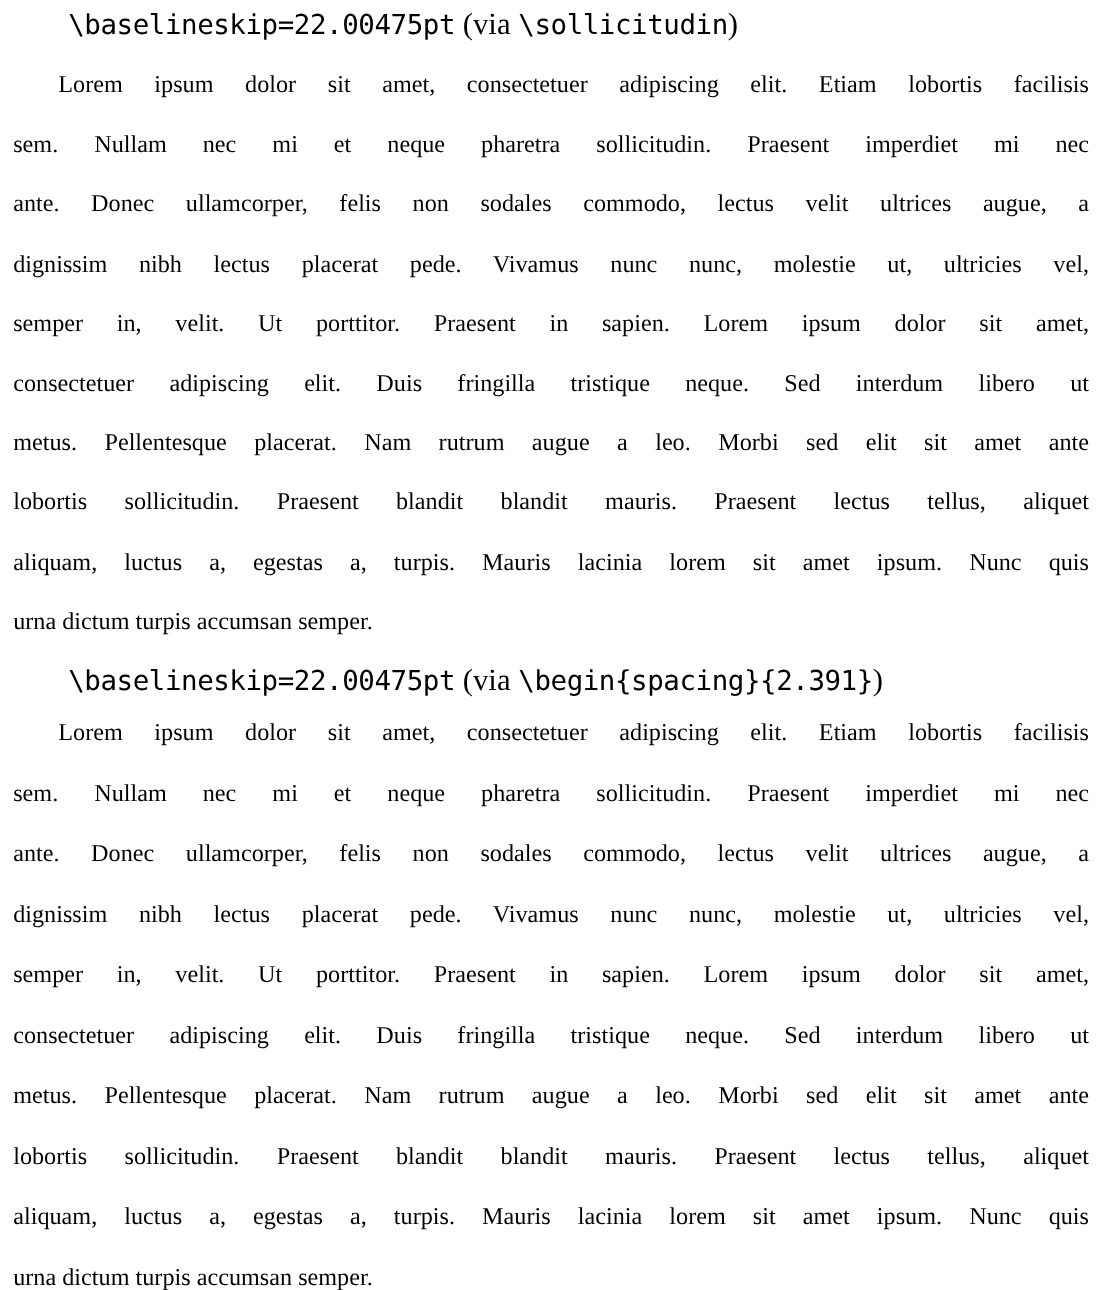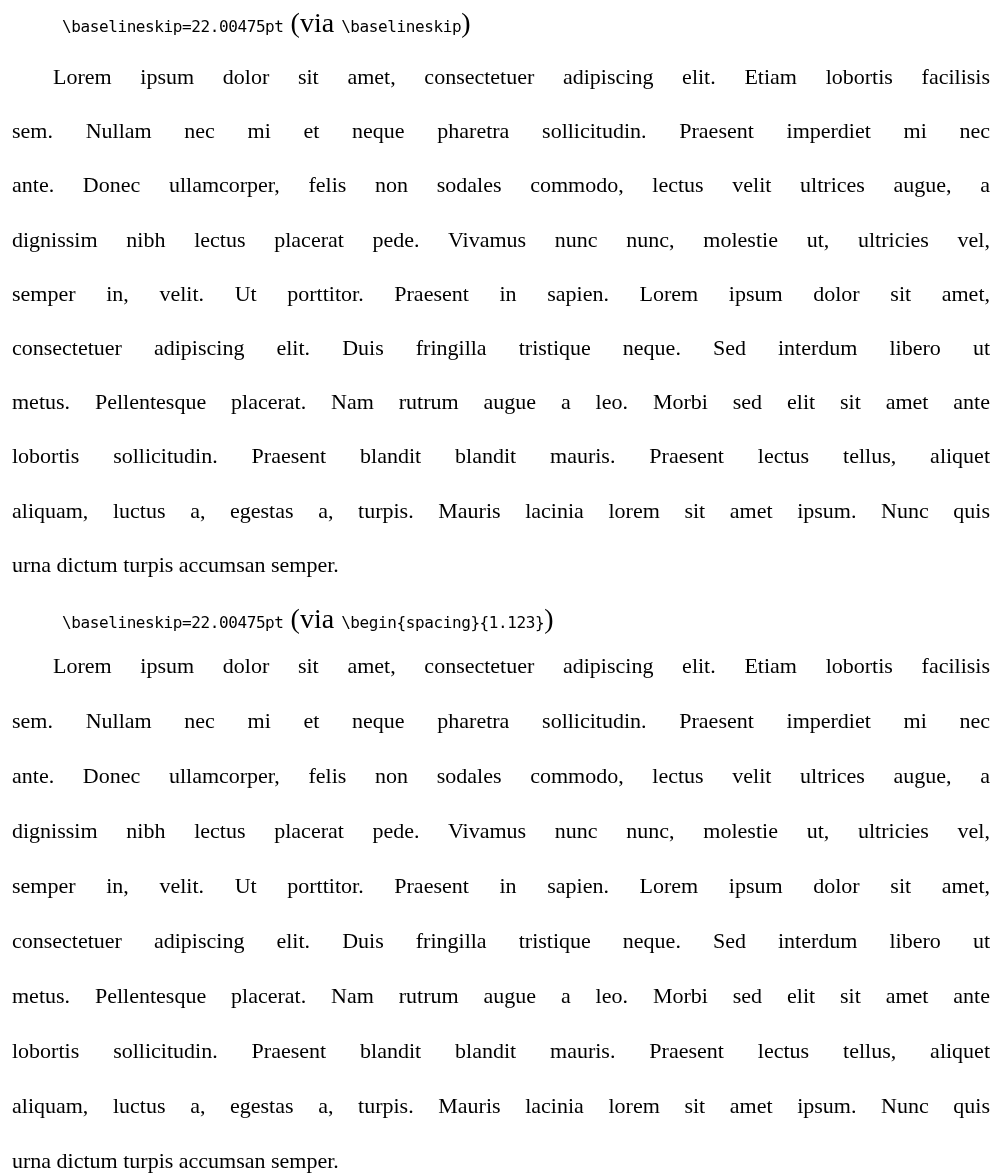--- a/index.html
+++ b/index.html
@@ -24,21 +24,21 @@
   
   .hline {
     line-height: 54px;
     height: 54px;
     white-space: nowrap;
     text-indent: 50px;
     overflow: hidden;
   }
   .tt {
     font-family: "DejaVu Sans Mono", "Liberation Mono", monospace;
-    font-size: 16px;
+    font-size: 25px;
     letter-spacing: -0.4px;
   }
   .rm {
     font-family: "Liberation Serif", "DejaVu Serif", serif;
     font-size: 28px;
   }
   
   .pline {
     line-height: 54.2px;
     height: 54.2px;
@@ -50,38 +50,38 @@
   .pline.last  { text-align-last: left; }
   .sec2 .pline { line-height: 55px; height: 55px; }
   .sec2 .hline { margin-bottom: -8px; }
 </style>
 </head>
 <body>
 
 <div class="page">
 
   <div class="sec1">
-    <div class="hline"><span class="tt">\baselineskip=22.00475pt</span><span class="rm"> (via </span><span class="tt">\baselineskip</span><span class="rm">)</span></div>
+    <div class="hline"><span class="tt">\baselineskip=22.00475pt</span><span class="rm"> (via </span><span class="tt">\sollicitudin</span><span class="rm">)</span></div>
 
     <div>
       <div class="pline first">Lorem ipsum dolor sit amet, consectetuer adipiscing elit. Etiam lobortis facilisis</div>
       <div class="pline">sem. Nullam nec mi et neque pharetra sollicitudin. Praesent imperdiet mi nec</div>
       <div class="pline">ante. Donec ullamcorper, felis non sodales commodo, lectus velit ultrices augue, a</div>
       <div class="pline">dignissim nibh lectus placerat pede. Vivamus nunc nunc, molestie ut, ultricies vel,</div>
       <div class="pline">semper in, velit. Ut porttitor. Praesent in sapien. Lorem ipsum dolor sit amet,</div>
       <div class="pline">consectetuer adipiscing elit. Duis fringilla tristique neque. Sed interdum libero ut</div>
       <div class="pline">metus. Pellentesque placerat. Nam rutrum augue a leo. Morbi sed elit sit amet ante</div>
       <div class="pline">lobortis sollicitudin. Praesent blandit blandit mauris. Praesent lectus tellus, aliquet</div>
       <div class="pline">aliquam, luctus a, egestas a, turpis. Mauris lacinia lorem sit amet ipsum. Nunc quis</div>
       <div class="pline last">urna dictum turpis accumsan semper.</div>
     </div>
   </div>
 
   <div class="sec2">
-    <div class="hline"><span class="tt">\baselineskip=22.00475pt</span><span class="rm"> (via </span><span class="tt">\begin{spacing}{1.123}</span><span class="rm">)</span></div>
+    <div class="hline"><span class="tt">\baselineskip=22.00475pt</span><span class="rm"> (via </span><span class="tt">\begin{spacing}{2.391}</span><span class="rm">)</span></div>
 
     <div>
       <div class="pline first">Lorem ipsum dolor sit amet, consectetuer adipiscing elit. Etiam lobortis facilisis</div>
       <div class="pline">sem. Nullam nec mi et neque pharetra sollicitudin. Praesent imperdiet mi nec</div>
       <div class="pline">ante. Donec ullamcorper, felis non sodales commodo, lectus velit ultrices augue, a</div>
       <div class="pline">dignissim nibh lectus placerat pede. Vivamus nunc nunc, molestie ut, ultricies vel,</div>
       <div class="pline">semper in, velit. Ut porttitor. Praesent in sapien. Lorem ipsum dolor sit amet,</div>
       <div class="pline">consectetuer adipiscing elit. Duis fringilla tristique neque. Sed interdum libero ut</div>
       <div class="pline">metus. Pellentesque placerat. Nam rutrum augue a leo. Morbi sed elit sit amet ante</div>
       <div class="pline">lobortis sollicitudin. Praesent blandit blandit mauris. Praesent lectus tellus, aliquet</div>

